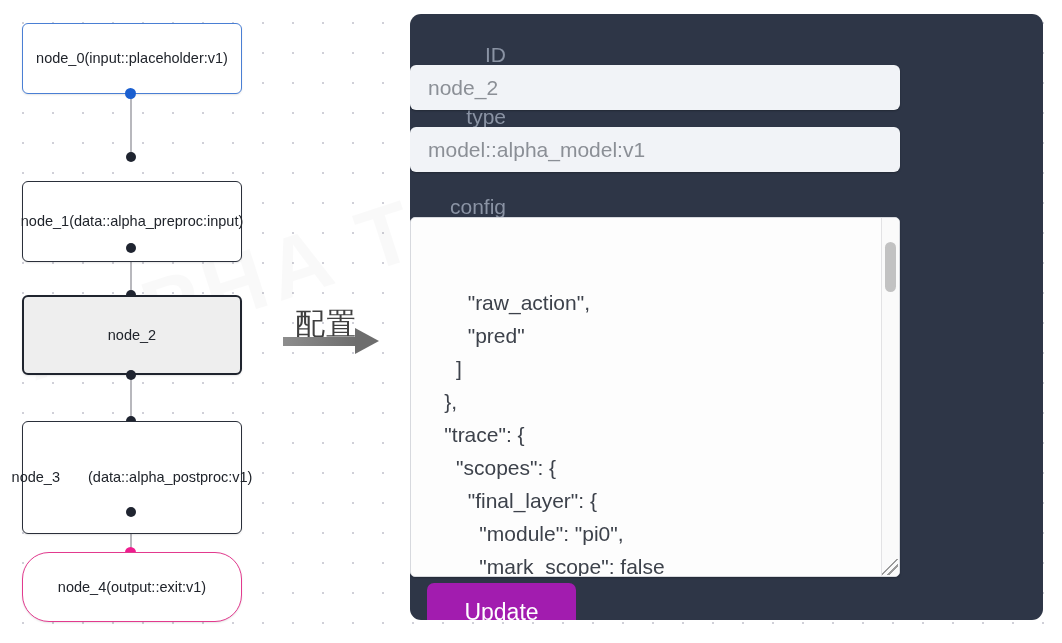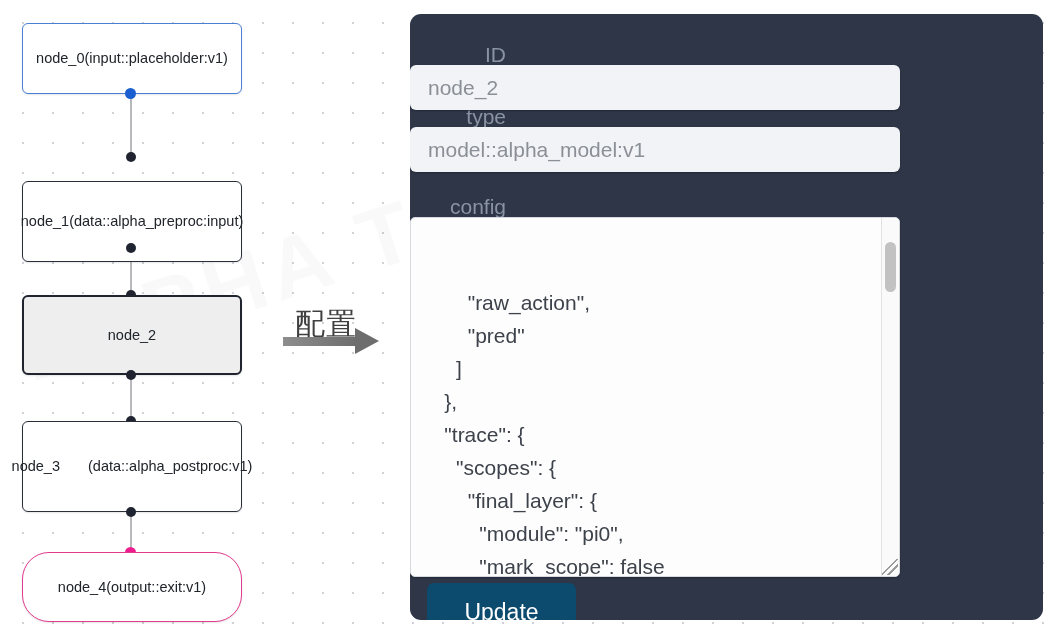--- a/index.html
+++ b/index.html
@@ -193,21 +193,21 @@
     width: 16px; height: 16px;
     background:
       linear-gradient(135deg, transparent 0 44%, #9a9a9a 44% 52%, transparent 52% 100%),
       linear-gradient(135deg, transparent 0 64%, #9a9a9a 64% 72%, transparent 72% 100%);
   }
 
   #update-button {
     position: absolute;
     left: 17px; top: 569px;
     width: 149px; height: 51px;
-    background: #0c4a6e;
+    background: #a21caf;
     border: none;
     border-radius: 7px 7px 0 0;
     color: #ffffff;
     font-size: 23px;
     font-family: "Liberation Sans", sans-serif;
     text-align: center;
     padding-top: 9px;
     box-sizing: border-box;
     cursor: pointer;
     overflow: hidden;
@@ -239,21 +239,21 @@
     </div>
     <div class="dot" style="left:126px; top:243px;"></div>
 
     <div class="dot" style="left:126px; top:290px;"></div>
     <div class="node selected" style="left:22px; top:295px; width:220px; height:80px;">
       <span class="nlabel">node_2</span>
     </div>
     <div class="dot" style="left:126px; top:370px;"></div>
 
     <div class="dot" style="left:126px; top:416px;"></div>
-    <div class="node" style="left:22px; top:421px; width:220px; height:91px;gap:28px;">
+    <div class="node" style="left:22px; top:421px; width:220px; height:113px;gap:28px;">
       <span class="nlabel">node_3</span>
       <span class="nlabel">(data::alpha_postproc:v1)</span>
     </div>
     <div class="dot" style="left:126px; top:507px;"></div>
 
     <div class="dot pink" style="left:125px; top:547px;"></div>
     <div class="node output-node" style="left:22px; top:552px; width:220px; height:70px;border-radius:27px;">
       <span class="nlabel">node_4</span>
       <span class="nlabel">(output::exit:v1)</span>
     </div>

